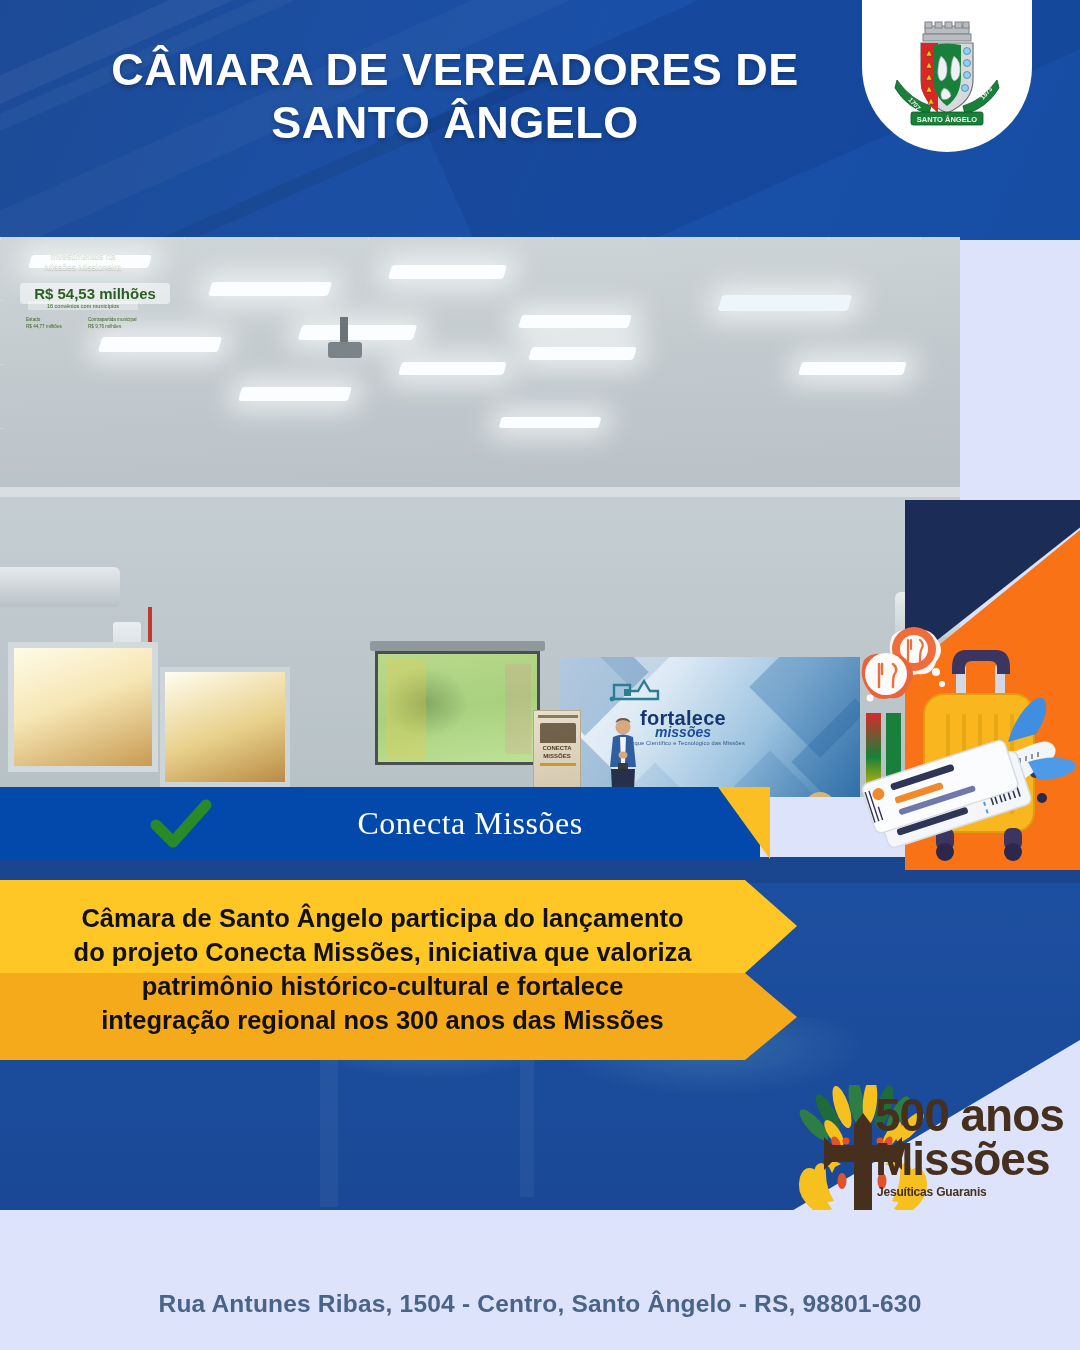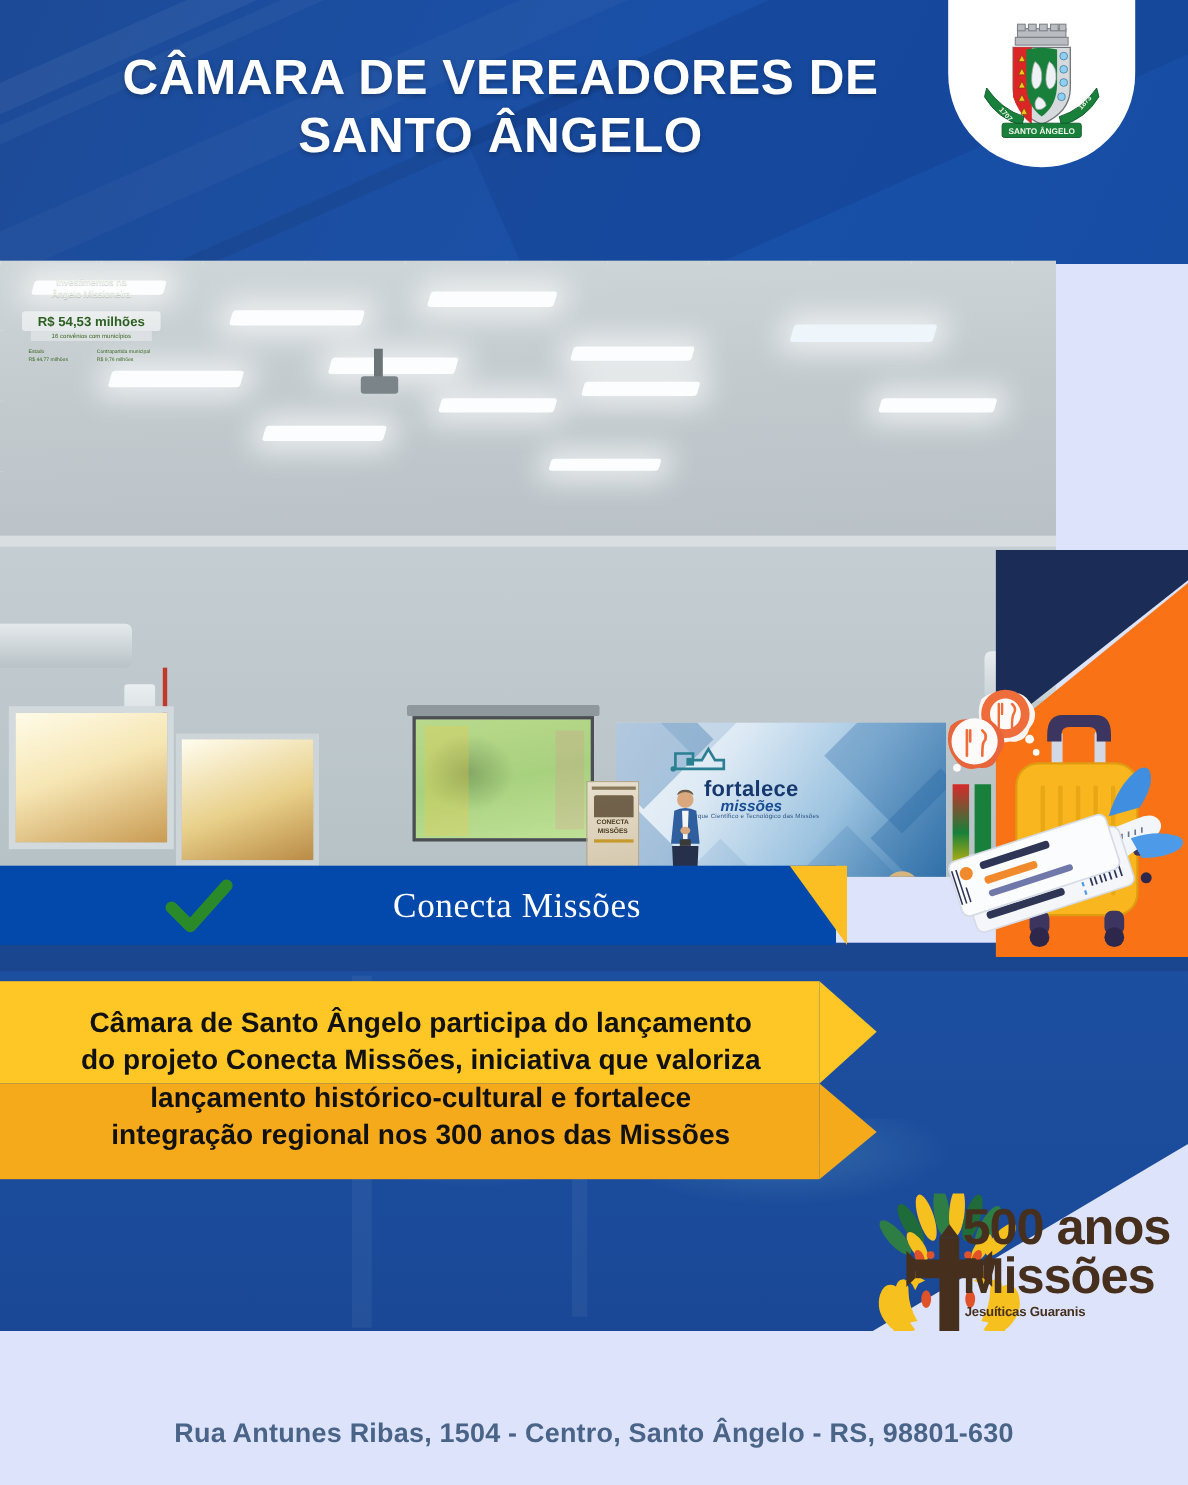--- a/index.html
+++ b/index.html
@@ -66,22 +66,22 @@
     background:linear-gradient(160deg,#fffdf0,#e8d08a 55%,#b98b46);
     border:5px solid #cdd5d8;
   }
   .projscreen {
     position:absolute; left:375px; top:414px; width:165px; height:114px;
     background:linear-gradient(170deg,#b9d98c 0%,#a8d17e 50%,#bfe197 100%);
     border:3px solid #4b4f52; overflow:hidden;
   }
   .ps-title { position:absolute; left:12px; top:14px; width:142px; text-align:center;
               color:#f2f8ea; font-size:8.5px; line-height:1.35; text-shadow:0 1px 1px rgba(0,0,0,.25); }
-  .ps-value { position:absolute; left:20px; top:46px; width:126px; text-align:center;
-              background:rgba(255,255,255,.55); color:#2c5f22; font-size:12px; font-weight:bold;
+  .ps-value { position:absolute; left:20px; top:46px; width:150px; text-align:center;
+              background:rgba(255,255,255,.55); color:#2c5f22; font-size:15px; font-weight:bold;
               padding:2px 0; border-radius:3px; }
   .ps-sub { position:absolute; left:28px; top:64px; width:110px; text-align:center;
             background:rgba(255,255,255,.35); color:#37661f; font-size:5.5px; padding:1.5px 0; }
   .ps-f { position:absolute; top:80px; color:#37661f; font-size:4.6px; line-height:1.5; }
   .ps-f.a { left:26px; } .ps-f.b { left:88px; }
   .banner-bg {
     position:absolute; left:560px; top:420px; width:300px; height:160px;
     background:linear-gradient(125deg,#f2f6fa 0%,#dce9f4 30%,#9cc3e0 62%,#2e6fa8 100%);
     overflow:hidden;
   }
@@ -134,21 +134,21 @@
                 radial-gradient(ellipse 200px 60px at 180px 20px, rgba(120,190,200,.30), transparent 70%),
                 radial-gradient(ellipse 220px 70px at 460px 30px, rgba(120,190,200,.26), transparent 70%);
   }
   .lb-stripe { position:absolute; background:rgba(255,255,255,.05); }
   .lav-diag {
     position:absolute; left:790px; top:1040px; width:0; height:0;
     border-bottom:172px solid #dce3fa; border-left:290px solid transparent;
   }
 
   
-  .headline-wrap { position:absolute; left:0; top:880px; width:800px; height:180px;margin-top:12px; }
+  .headline-wrap { position:absolute; left:0; top:880px; width:800px; height:180px; }
   .headline-top { position:absolute; left:0; top:0; width:745px; height:93px; background:#ffc726; }
   .headline-bot { position:absolute; left:0; top:93px; width:745px; height:87px; background:#f5aa1c; }
   .hl-pt-top { position:absolute; left:745px; top:0; width:0; height:0;
                border-left:52px solid #ffc726; border-top:46px solid transparent;
                border-bottom:47px solid transparent; }
   .hl-pt-bot { position:absolute; left:745px; top:93px; width:0; height:0;
                border-left:52px solid #f5aa1c; border-top:44px solid transparent;
                border-bottom:43px solid transparent; }
   .headline-text {
     position:absolute; left:20px; top:10px; width:725px; height:160px;
@@ -284,21 +284,21 @@
     <div class="window2"></div>
 
     <div style="position:absolute;left:370px;top:404px;width:175px;height:10px;background:#8e989d;border-radius:2px;"></div>
     <div class="projscreen">
       <div style="position:absolute;inset:0;background:radial-gradient(ellipse 60px 50px at 30% 45%,rgba(60,90,50,.35),transparent 70%);"></div>
       <div style="position:absolute;left:8px;top:6px;width:40px;height:100px;background:rgba(250,200,60,.25);"></div>
       <div style="position:absolute;right:6px;top:10px;width:26px;height:90px;background:rgba(240,120,150,.18);"></div>
     </div>
     <div class="ps-title">
       <div>Investimentos na</div>
-      <div>Ângelo Missioneira</div>
+      <div>Missões Missioneira</div>
     </div>
     <div class="ps-value">R$ 54,53 milhões</div>
     <div class="ps-sub">16 convênios com municípios</div>
     <div class="ps-f a">
       <div>Estado</div>
       <div>R$ 44,77 milhões</div>
     </div>
     <div class="ps-f b">
       <div>Contrapartida municipal</div>
       <div>R$ 9,76 milhões</div>
@@ -456,21 +456,21 @@
   <div class="conecta-title">Conecta Missões</div>
 
   <div class="headline-wrap">
     <div class="headline-top"></div>
     <div class="headline-bot"></div>
     <div class="hl-pt-top"></div>
     <div class="hl-pt-bot"></div>
     <div class="headline-text">
       <div>Câmara de Santo Ângelo participa do lançamento</div>
       <div>do projeto Conecta Missões, iniciativa que valoriza</div>
-      <div>lançamento histórico-cultural e fortalece</div>
+      <div>patrimônio histórico-cultural e fortalece</div>
       <div>integração regional nos 300 anos das Missões</div>
     </div>
   </div>
 
   <div class="navy-wedge"></div>
   <div class="orange-wedge"></div>
 
   <svg class="tourism" viewBox="0 0 230 265">
 
     <g>

